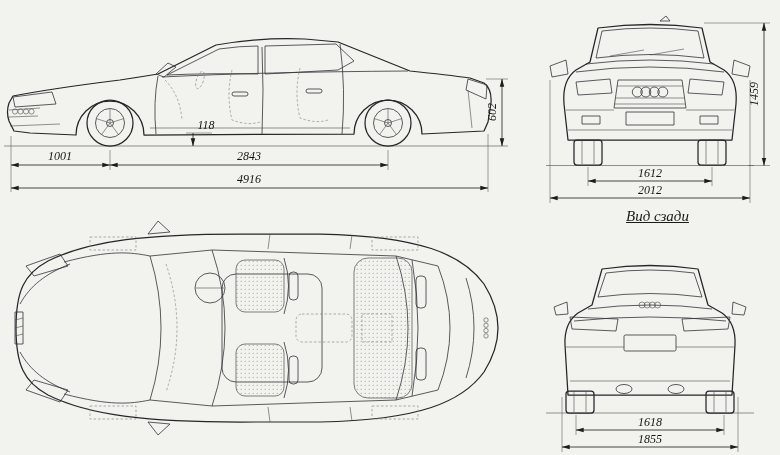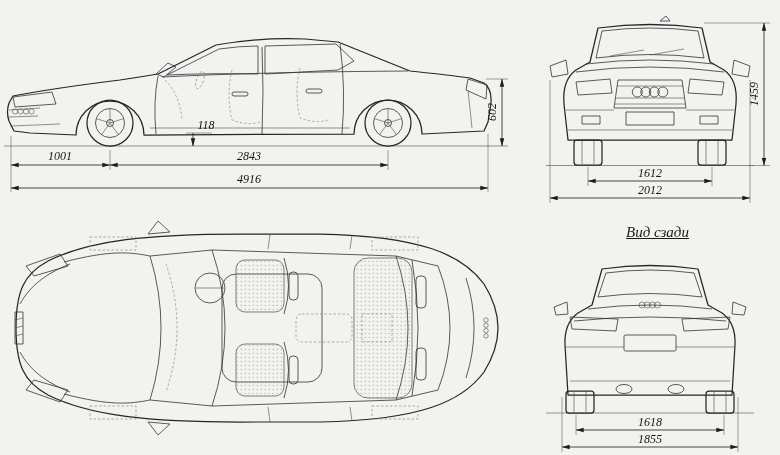--- a/index.html
+++ b/index.html
@@ -12,21 +12,21 @@
   .canvas{position:relative;width:780px;height:455px;}
   .panel{position:absolute;}
   .dim{
     font-family:"Liberation Serif",serif;
     font-style:italic;
     font-size:12px;
     fill:#141414;
   }
   .rear-label{
     position:absolute;
-    left:535px;top:224px;width:245px;
+    left:535px;top:208px;width:245px;
     text-align:center;
     font-family:"Liberation Serif",serif;
     font-style:italic;
     font-size:15px;
     color:#1a1a1a;
     text-decoration:underline;
   }
   .outline{fill:none;stroke:#26262a;stroke-width:1.25;stroke-linejoin:round;stroke-linecap:round;}
   .detail{fill:none;stroke:#32323a;stroke-width:0.8;stroke-linejoin:round;}
   .thin{fill:none;stroke:#4a4a4a;stroke-width:0.6;}

